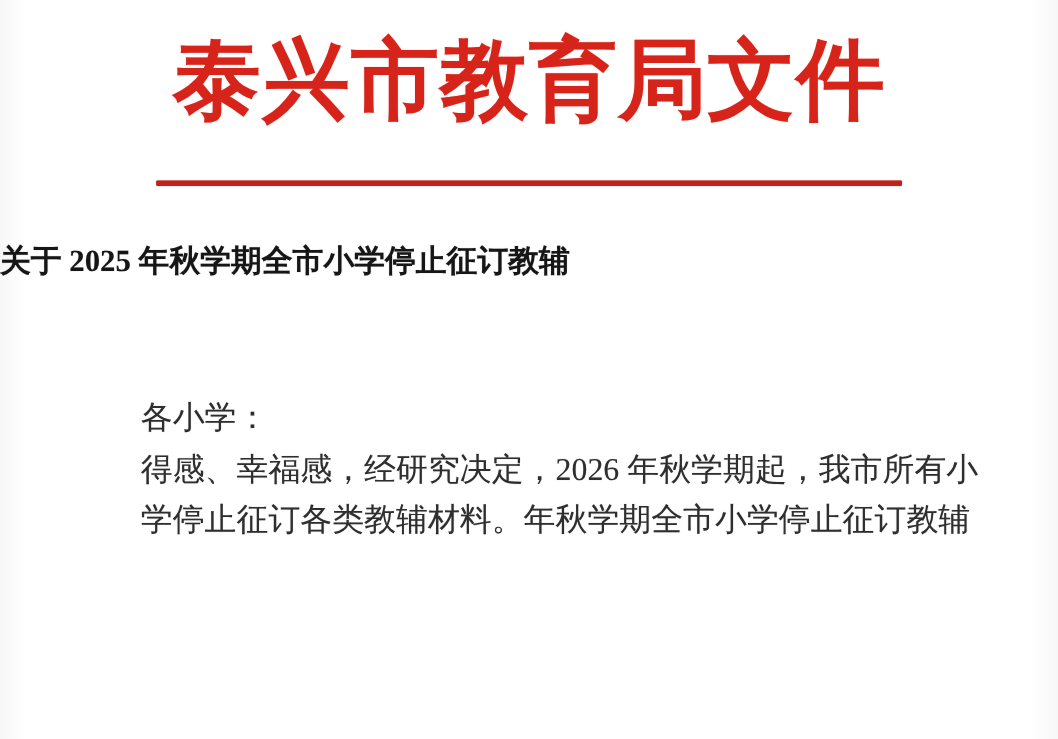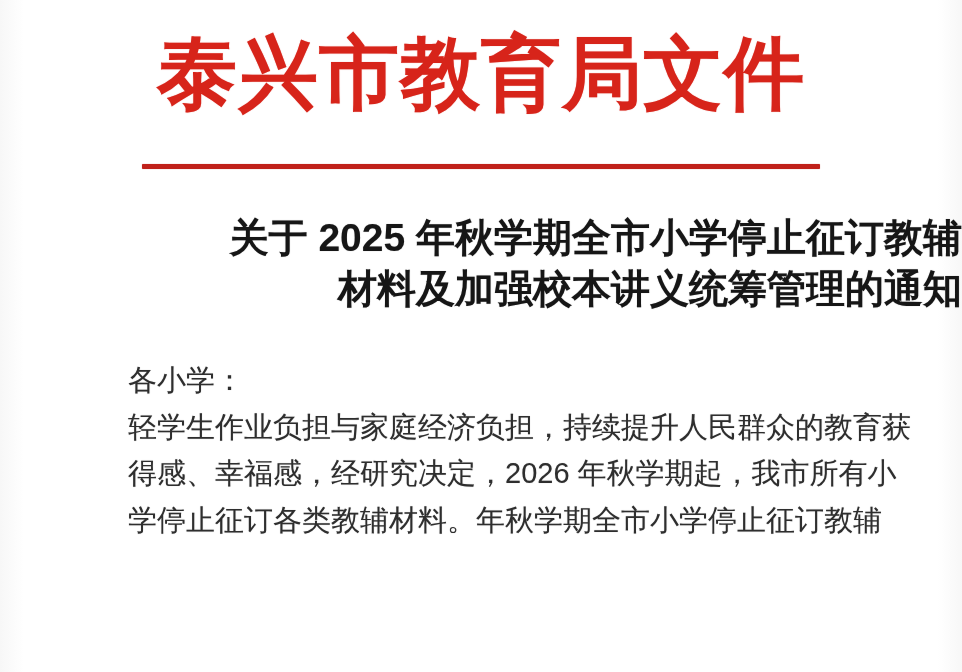--- a/index.html
+++ b/index.html
@@ -6,21 +6,21 @@
     margin: 0;
     padding: 0;
     background: #ffffff;
   }
   .canvas {
     position: relative;
     width: 962px;
     height: 672px;
     overflow: hidden;
     background: linear-gradient(90deg, #f7f7f7 0%, #ffffff 2.5%, #ffffff 97.5%, #f7f7f7 100%);
-    font-family: Liberation Sans, sans-serif;
+    font-family: Liberation Serif, serif;
   }
   .banner {
     position: absolute;
     top: 18px;
     left: 0;
     right: 0;
     text-align: center;
     font-size: 80px;
     line-height: 112px;
     font-weight: bold;
@@ -38,22 +38,22 @@
     height: 5px;
     background: #c0211a;
     box-shadow: 0 0 1px rgba(192, 33, 26, 0.6);
     border-radius: 1px;
   }
   .doc-title {
     position: absolute;
     top: 212px;
     left: 0;
     right: 0;
-    text-align: right;
-    font-size: 39px;
+    text-align: left;
+    font-size: 28px;
     line-height: 51px;
     font-weight: bold;
     color: #161616;
     text-shadow: 0 0 1px rgba(0, 0, 0, 0.35);
   }
   .doc-title .t-line {
     white-space: nowrap;
   }
   .doc-body {
     position: absolute;
@@ -76,23 +76,21 @@
 <body>
 
 <div class="canvas">
 
   <div class="banner">泰兴市教育局文件</div>
 
   <div class="red-rule"></div>
 
   <div class="doc-title">
     <div class="t-line">关于 2025 年秋学期全市小学停止征订教辅</div>
-    <div class="t-line">材料及加强校本讲义统筹管理的通知</div>
   </div>
 
   <div class="doc-body">
     <div class="b-line">各小学：</div>
-    <div class="b-line">轻学生作业负担与家庭经济负担，持续提升人民群众的教育获</div>
     <div class="b-line">得感、幸福感，经研究决定，2026 年秋学期起，我市所有小</div>
     <div class="b-line">学停止征订各类教辅材料。年秋学期全市小学停止征订教辅</div>
   </div>
 
 </div>
 
 </body></html>

